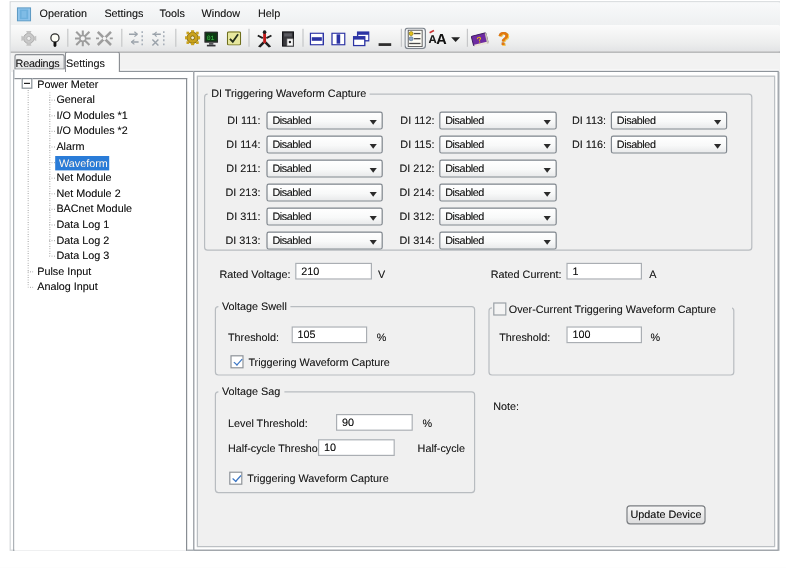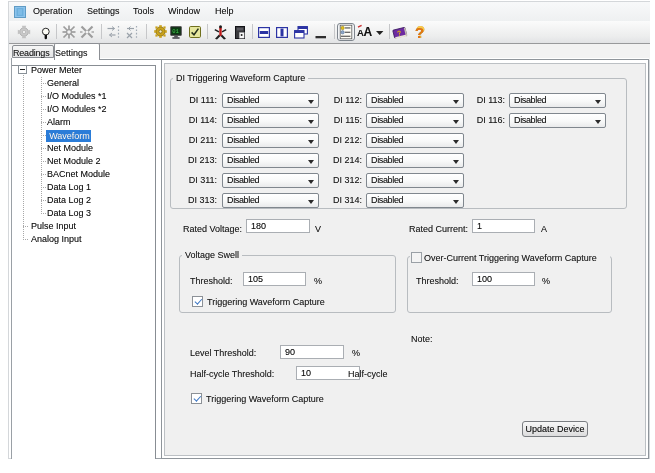--- a/index.html
+++ b/index.html
@@ -297,21 +297,21 @@
       <div class="combo" style="left:222px;top:173px;width:97px">Disabled</div>
   <div class="rlbl" style="left:323px;top:175px;width:39px">DI 312:</div>
       <div class="combo" style="left:366px;top:173px;width:98px">Disabled</div>
   <div class="rlbl" style="left:178px;top:195px;width:39px">DI 313:</div>
       <div class="combo" style="left:222px;top:193px;width:97px">Disabled</div>
   <div class="rlbl" style="left:323px;top:195px;width:39px">DI 314:</div>
       <div class="combo" style="left:366px;top:193px;width:98px">Disabled</div>
   </div>
 
   <div class="rlbl" style="left:160px;top:224px;width:82px">Rated Voltage:</div>
-  <div class="tbox" style="left:246px;top:219px;width:64px;height:14px">180</div>
+  <div class="tbox" style="left:246px;top:219px;width:64px;height:14px">210</div>
   <div class="lbl" style="left:315px;top:224px">V</div>
   <div class="rlbl" style="left:386px;top:224px;width:82px">Rated Current:</div>
   <div class="tbox" style="left:472px;top:219px;width:63px;height:14px">1</div>
   <div class="lbl" style="left:541px;top:224px">A</div>
 
   <div class="group" style="left:179px;top:255px;width:217px;height:58px">
     <div class="glabel" style="left:2px">Voltage Swell</div>
   </div>
   <div class="lbl" style="left:190px;top:276px">Threshold:</div>
   <div class="tbox" style="left:243px;top:272px;width:63px;height:14px">105</div>
@@ -321,25 +321,28 @@
 
   <div class="group" style="left:407px;top:256px;width:205px;height:57px">
     <div class="glabel" style="left:2px;width:194px;background:#f0f0f0">&nbsp;</div>
   </div>
   <div class="cb" style="left:411px;top:252px;background:#f4f4f4;border-color:#9aa0a6"></div>
   <div class="lbl" style="left:424px;top:253px">Over-Current Triggering Waveform Capture</div>
   <div class="lbl" style="left:416px;top:276px">Threshold:</div>
   <div class="tbox" style="left:472px;top:272px;width:63px;height:14px">100</div>
   <div class="lbl" style="left:542px;top:276px">%</div>
 
+  <div class="group" style="left:179px;top:326px;width:217px;height:85px">
+    <div class="glabel" style="left:2px">Voltage Sag</div>
+  </div>
   <div class="lbl" style="left:190px;top:348px">Level Threshold:</div>
   <div class="tbox" style="left:280px;top:345px;width:64px;height:14px">90</div>
   <div class="lbl" style="left:352px;top:348px">%</div>
   <div class="lbl" style="left:190px;top:369px">Half-cycle Threshold:</div>
-  <div class="tbox" style="left:296px;top:366px;width:64px;height:14px">10</div>
+  <div class="tbox" style="left:265px;top:366px;width:64px;height:14px">10</div>
   <div class="lbl" style="left:348px;top:369px">Half-cycle</div>
   <div class="cb checked" style="left:191px;top:393px"></div>
   <div class="lbl" style="left:206px;top:394px">Triggering Waveform Capture</div>
 
   <div class="lbl" style="left:411px;top:334px">Note:</div>
 
   <div id="updbtn" class="abs">Update Device</div>
 </div>
 
 </body></html>

